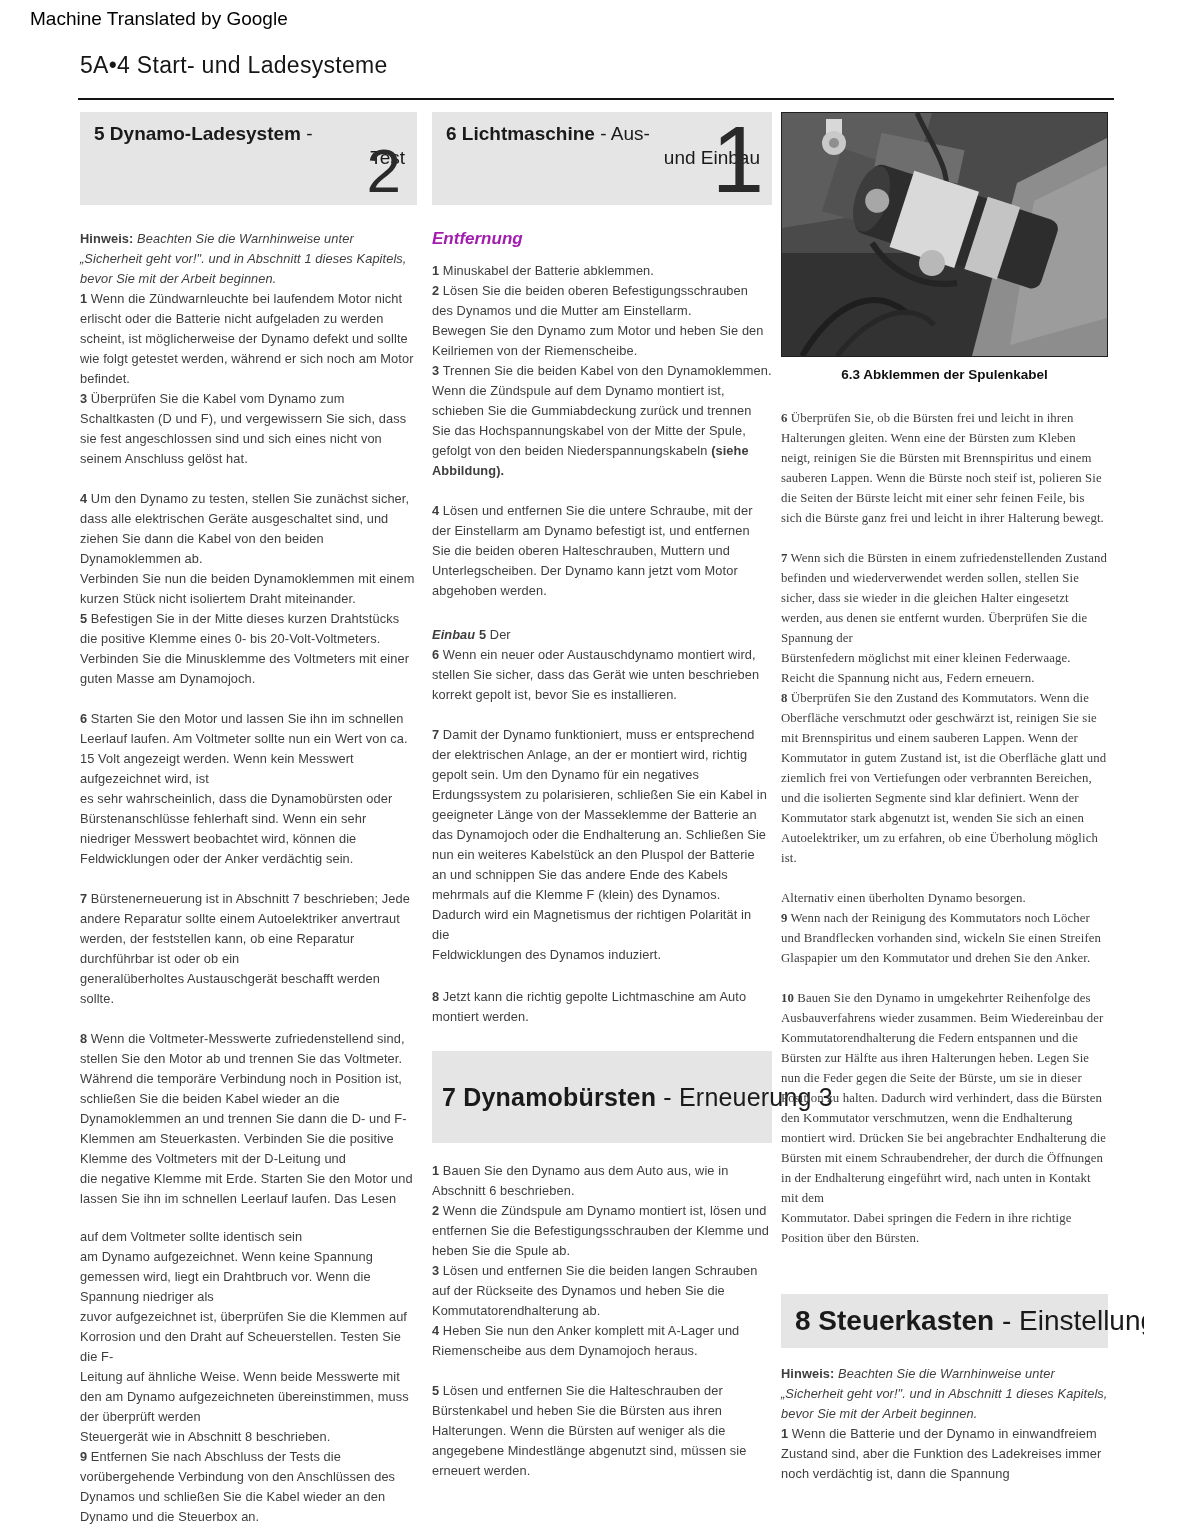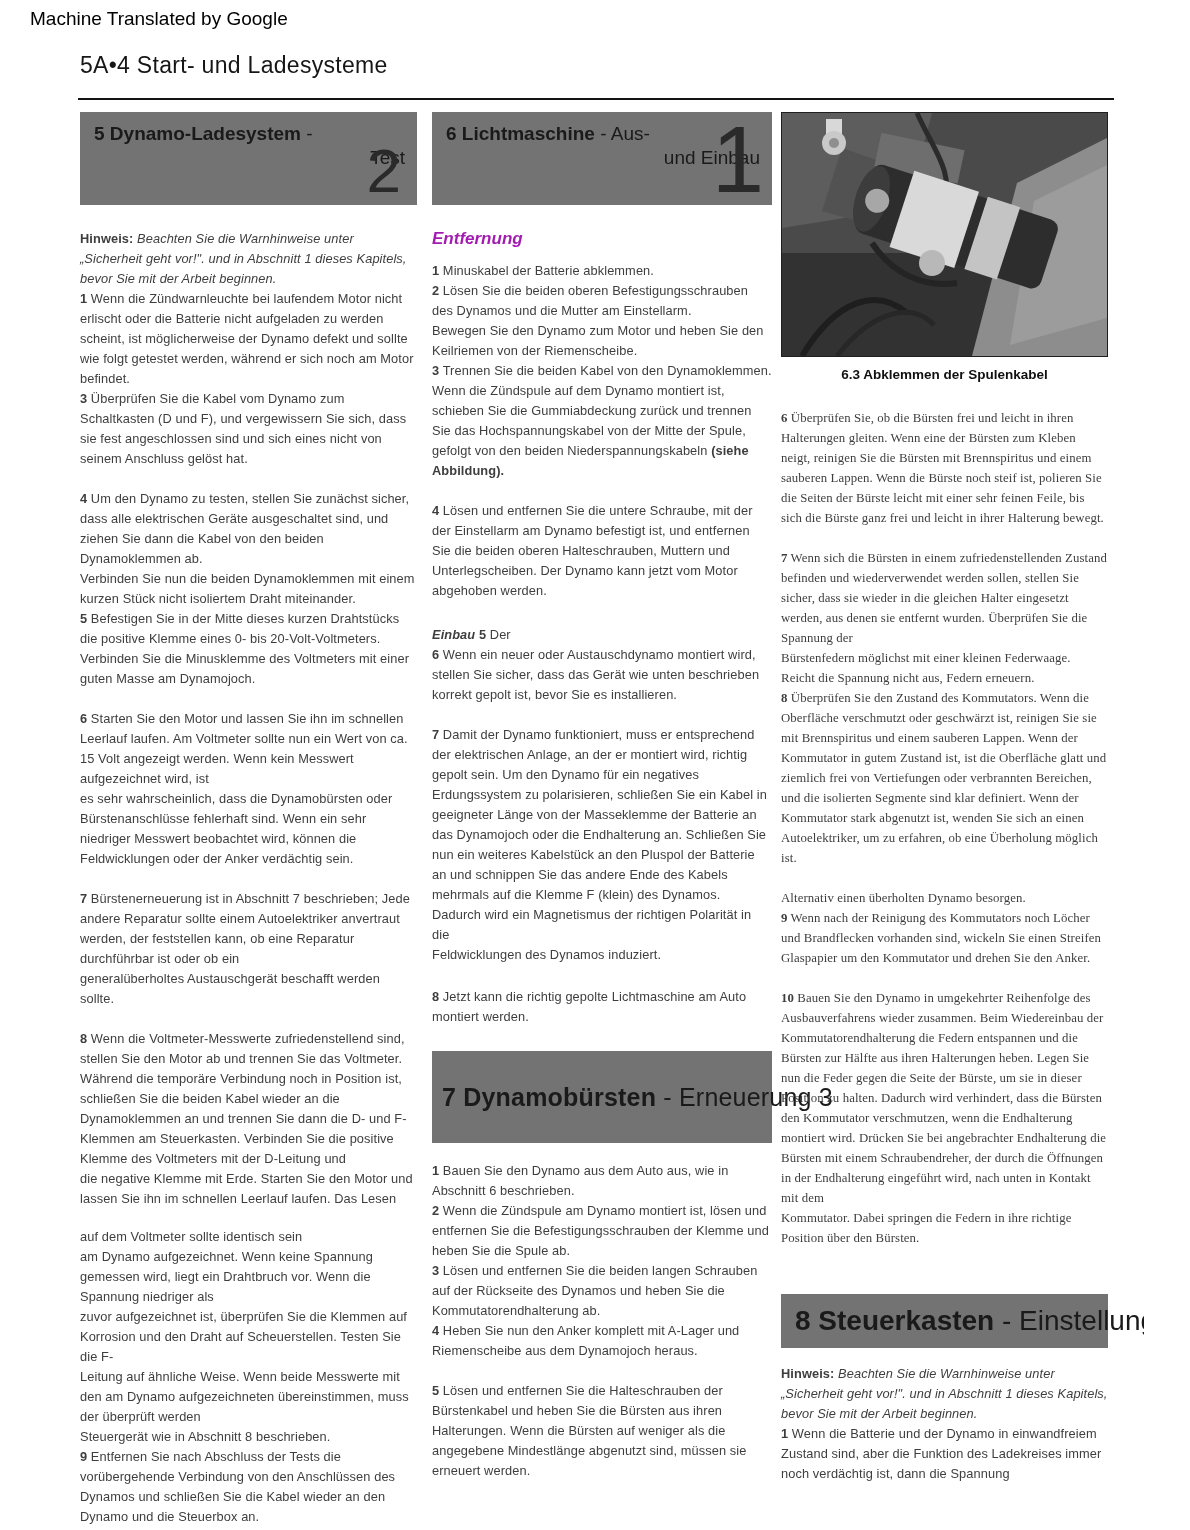--- a/index.html
+++ b/index.html
@@ -19,21 +19,21 @@
   .para{margin:0;}
   .r-n{font-weight:normal;font-style:normal;}
   .r-b{font-weight:bold;}
   .r-i{font-style:italic;}
   .r-bi{font-weight:bold;font-style:italic;}
   .indent{padding-left:17px;text-align:right;}
 
   .mt0{margin-top:0;} .mt16{margin-top:16px;} .mt18{margin-top:18px;}
   .mt24{margin-top:24px;} .mt26{margin-top:26px;font-family:Liberation Serif, serif;}
 
-  .hbox{background:#737373;position:relative;box-sizing:border-box;}
+  .hbox{background:#e5e5e5;position:relative;box-sizing:border-box;}
   .hbox .para{color:#1a1a1a;}
   .hbox5,.hbox6{height:93px;padding:10px 12px 0 14px;}
   .hbox5 .para,.hbox6 .para{font-size:19px;line-height:24px;}
   .bignum{position:absolute;color:#2a2a2a;font-weight:normal;line-height:1;}
   .hbox5 .bignum{right:16px;bottom:3px;font-size:62px;}
   .hbox6 .bignum{right:8px;bottom:2px;font-size:94px;line-height:0.92;}
 
   .hbox7{height:92px;margin-top:24px;display:flex;align-items:center;padding-left:10px;overflow:visible;}
   .hbox7 .para{font-size:25px;white-space:nowrap;letter-spacing:0.2px;}
   .hbox8{height:54px;margin-top:46px;display:flex;align-items:center;padding-left:14px;}

